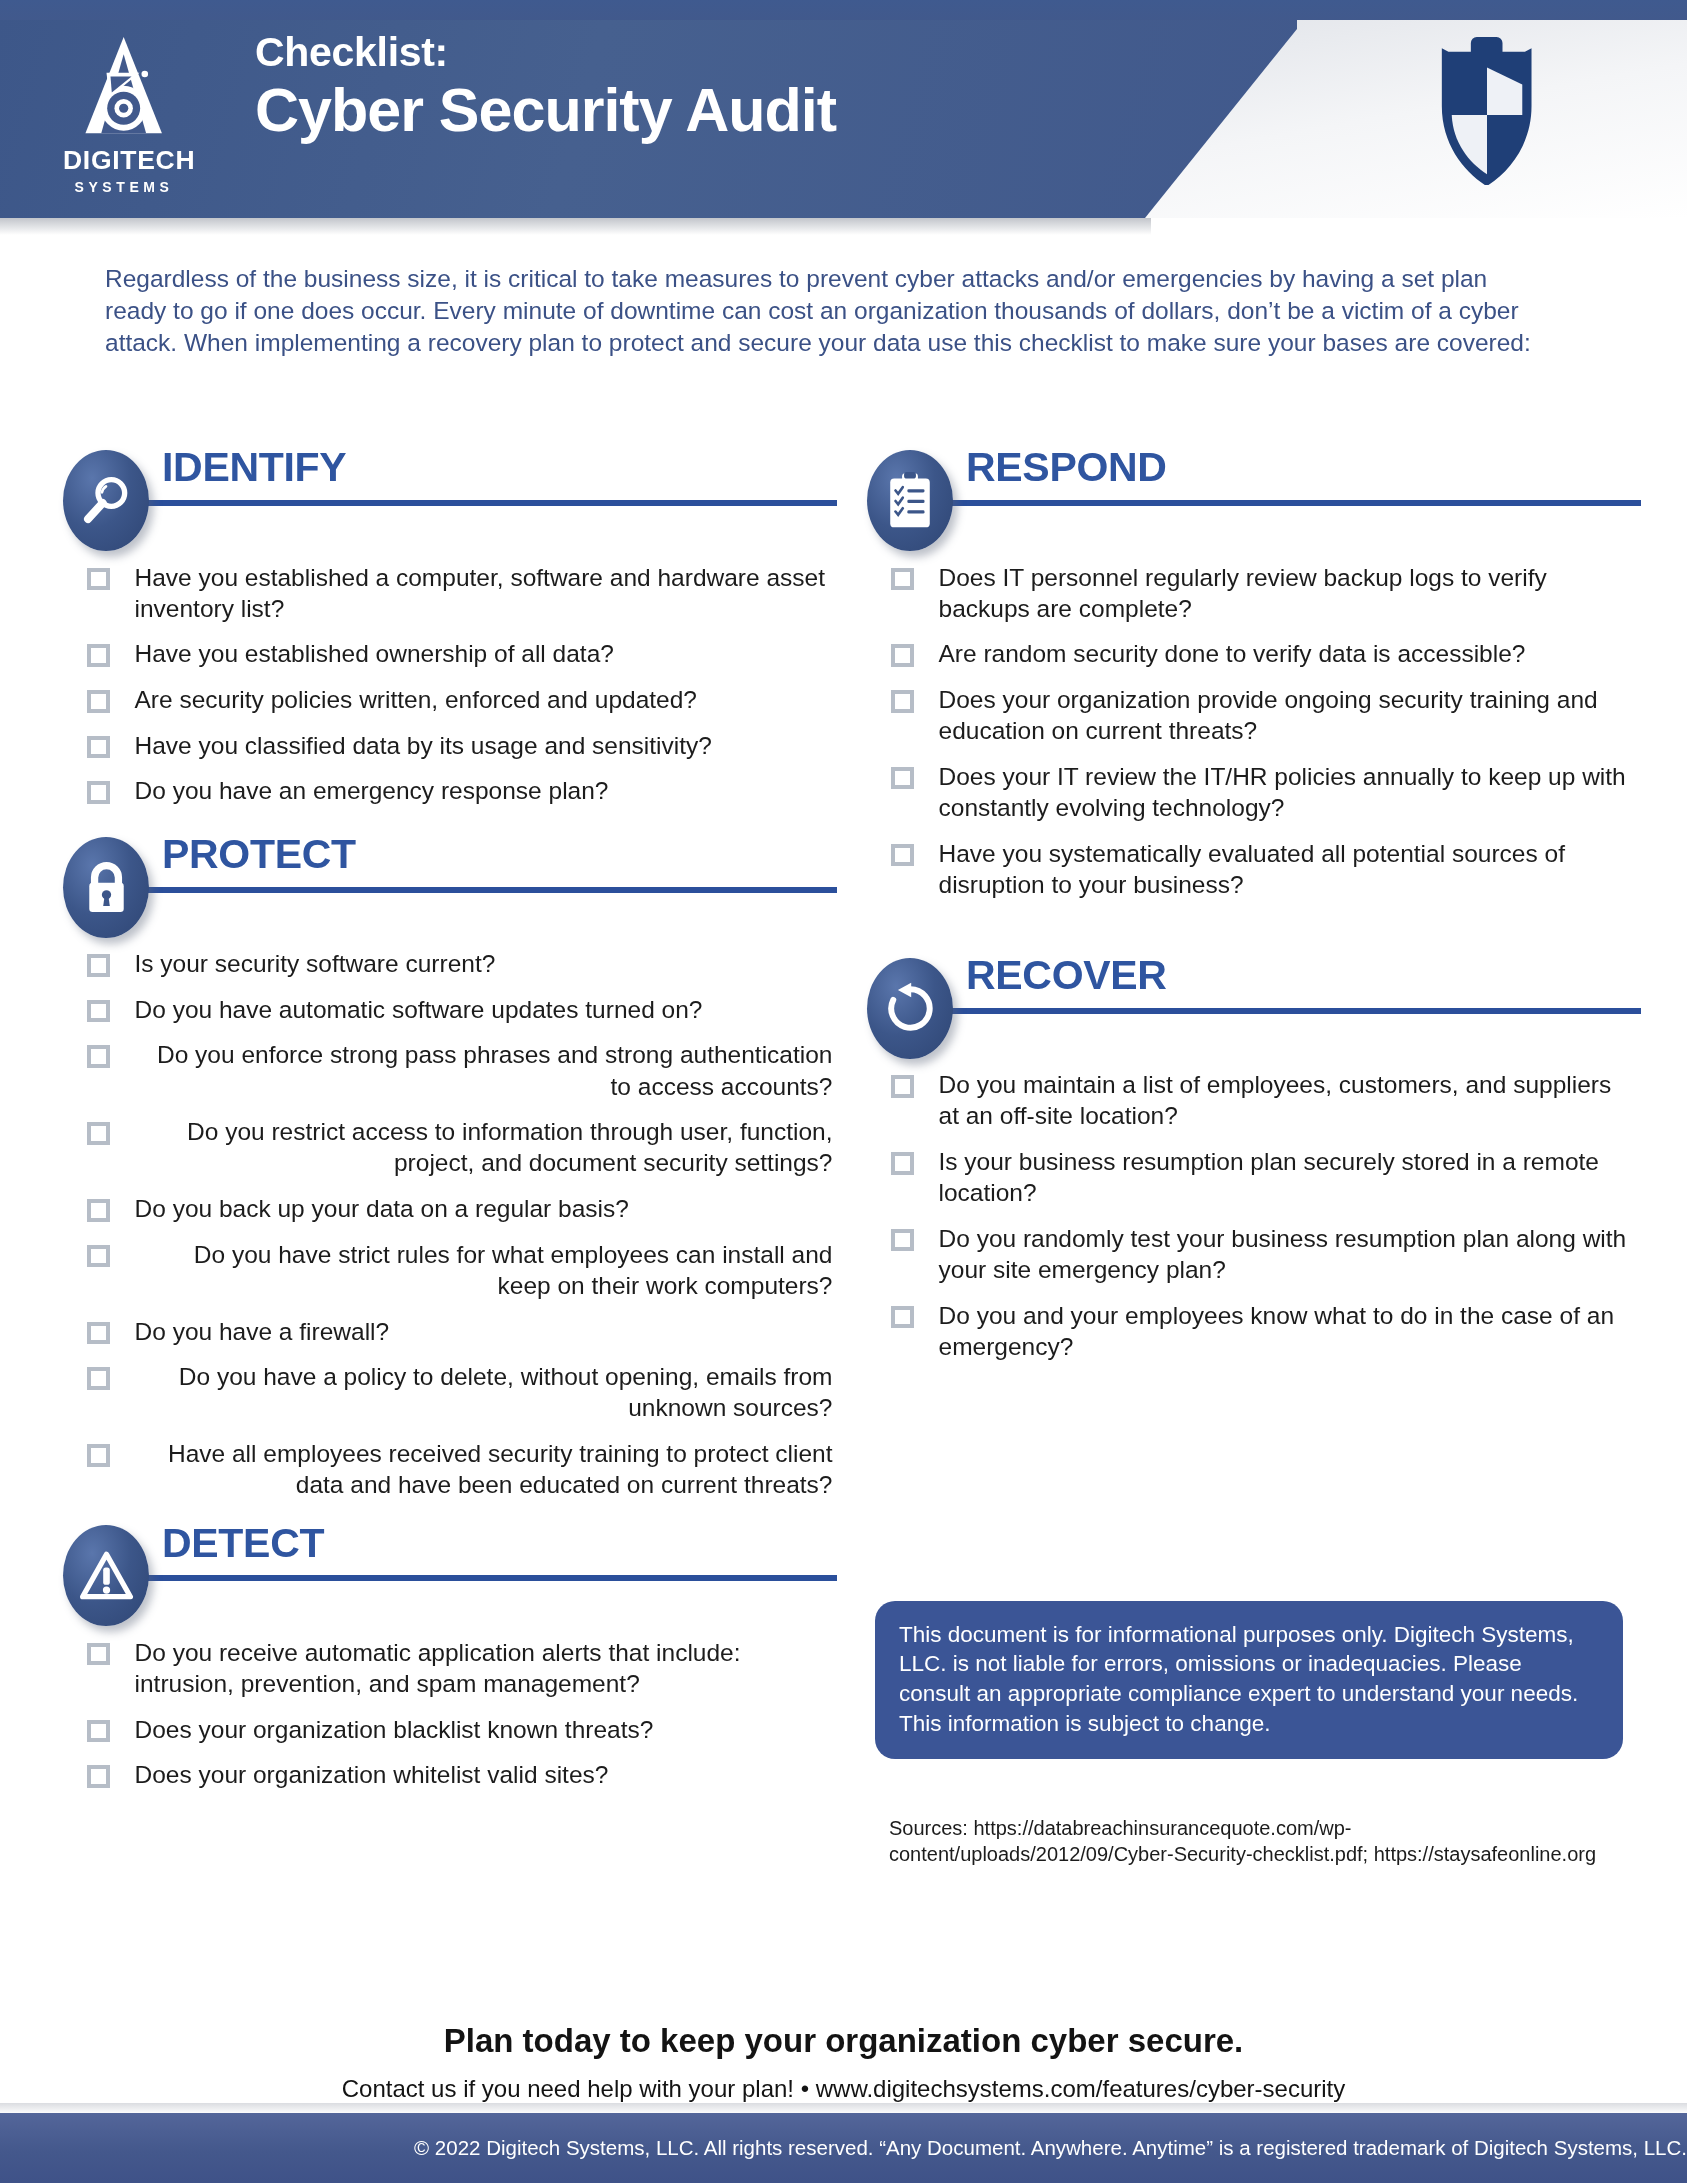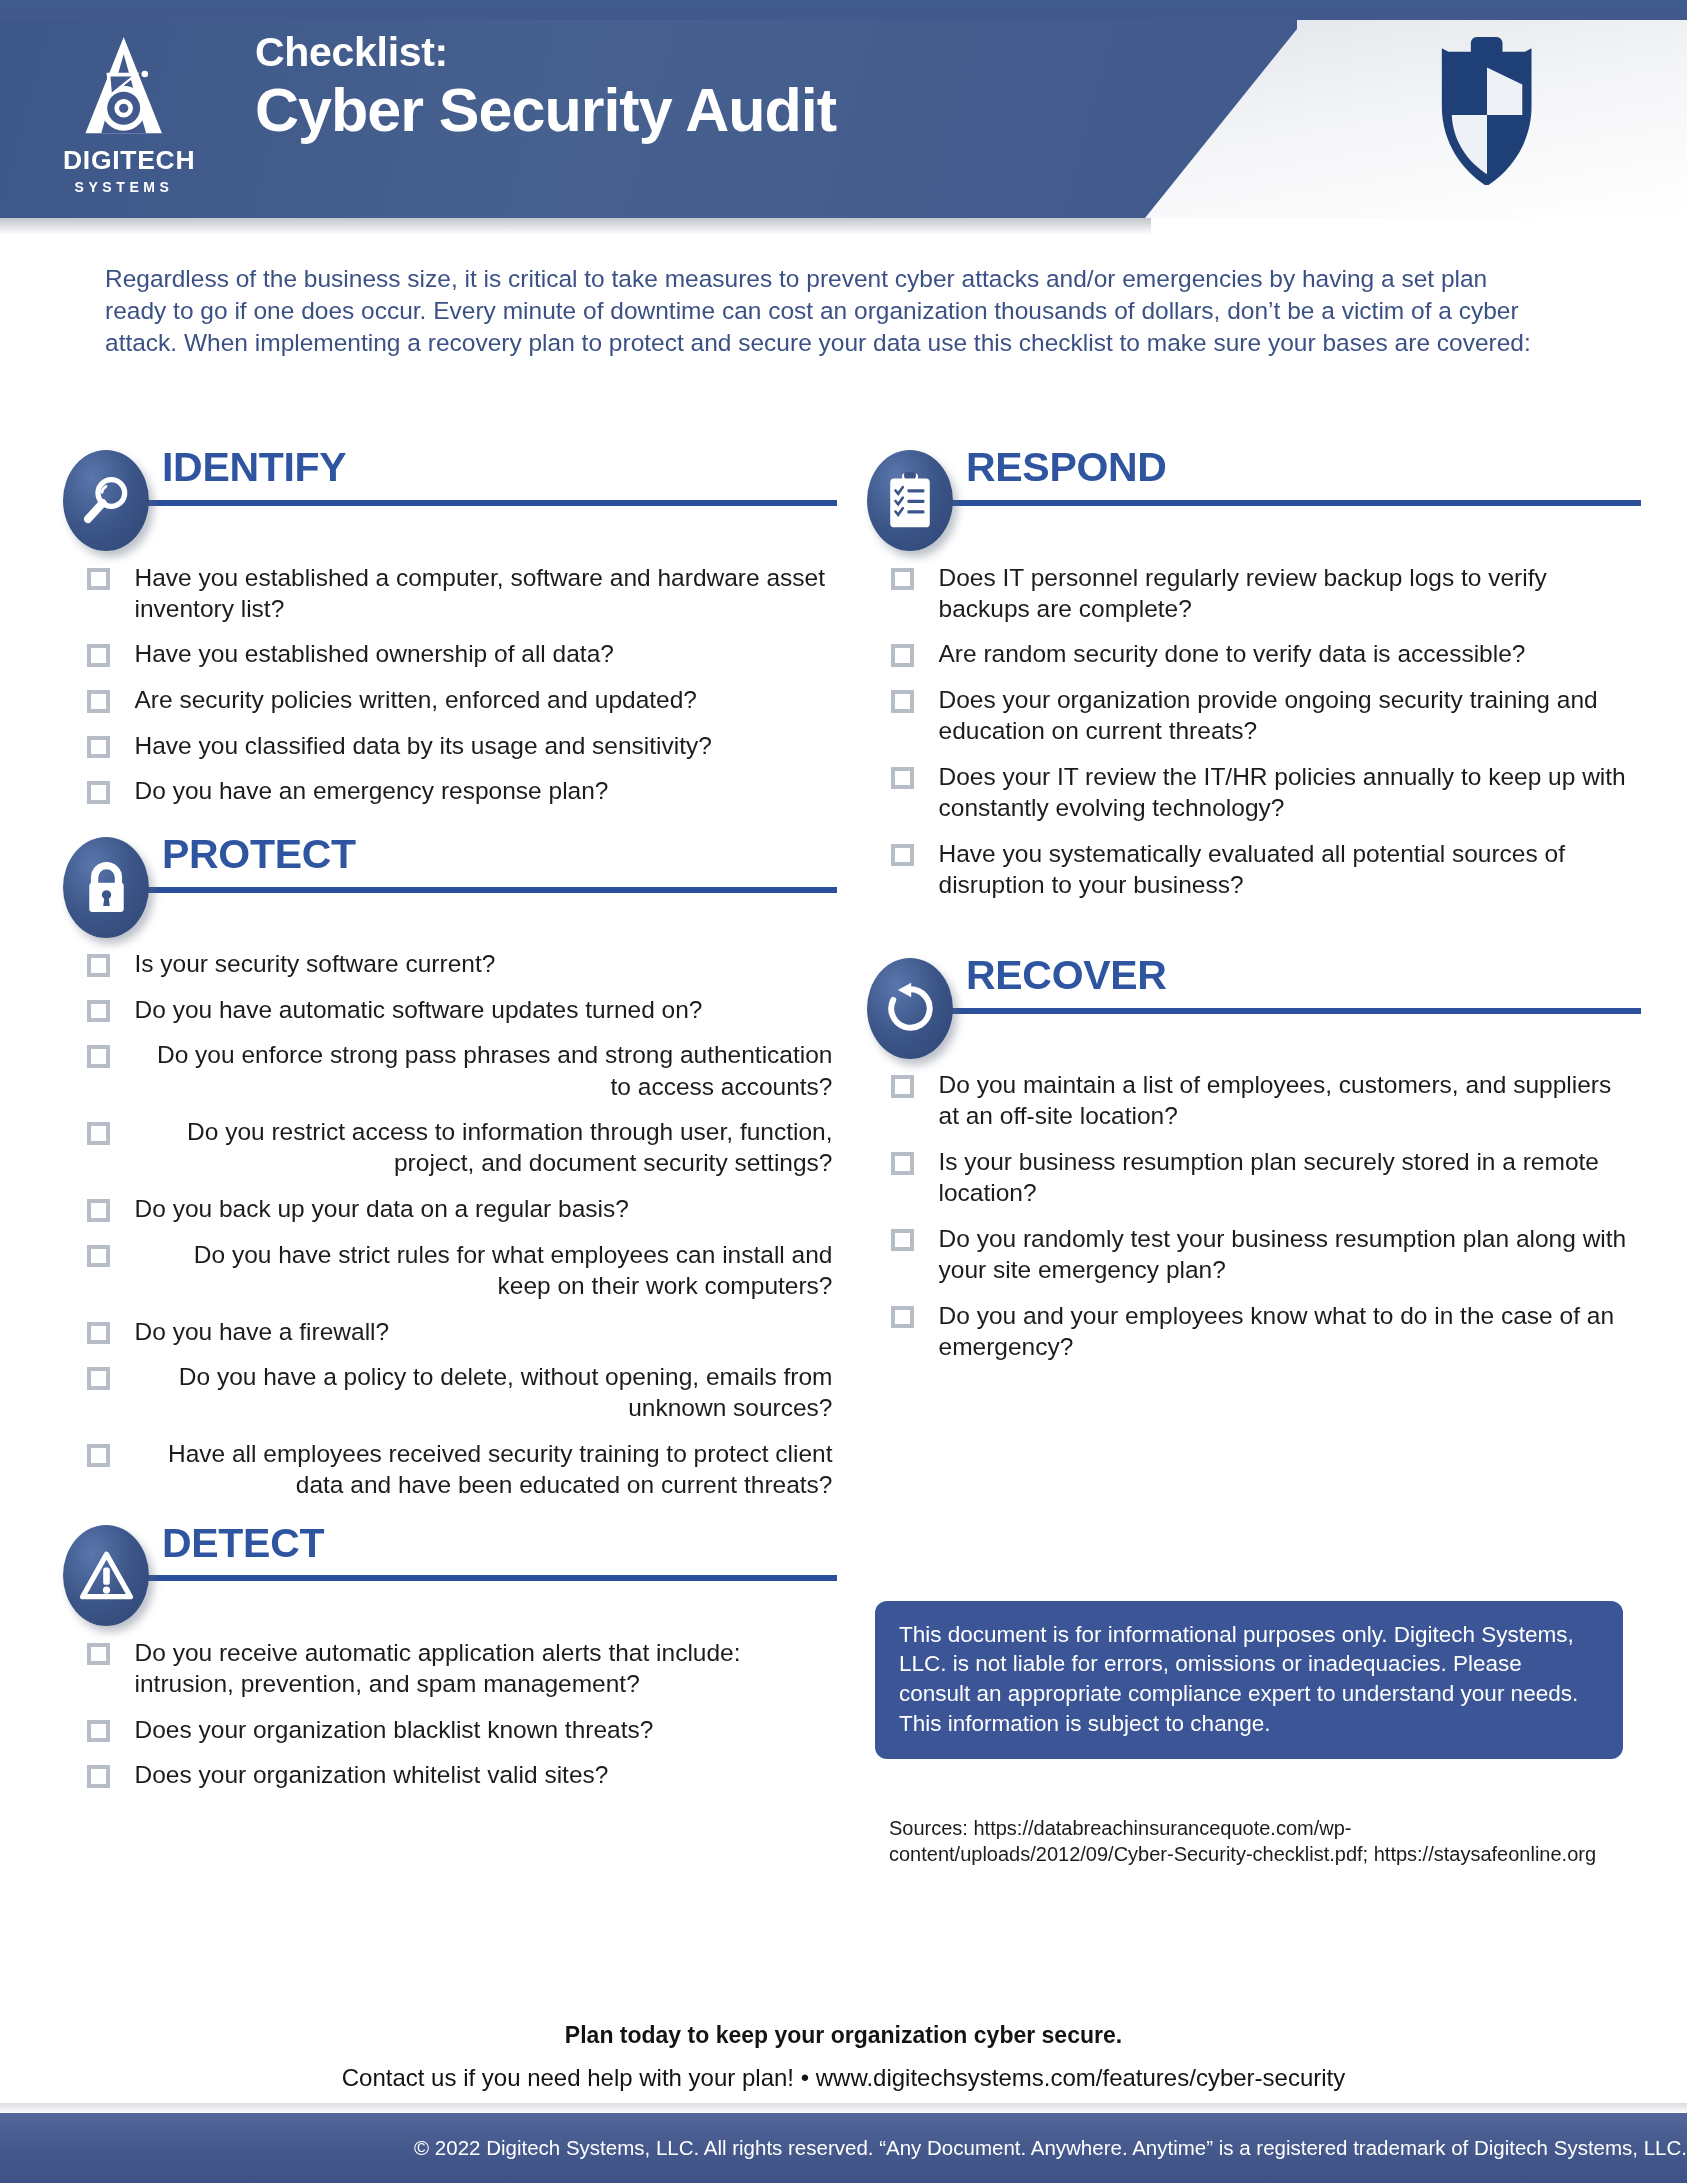--- a/index.html
+++ b/index.html
@@ -160,21 +160,21 @@
   #sec-detect  { margin-top: 25px; }
   #sec-recover { margin-top: 58px; }
 
   
   #disclaimer {
     position: absolute;
     left: 875px; top: 1601px;
     width: 748px;
     box-sizing: border-box;
     background: #3b5596;
-    border-radius: 12px;
+    border-radius: 20px;
     padding: 18.5px 24px 20px 24px;
     color: #ffffff;
     font-size: 22.5px;
     line-height: 1.33;
   }
   #sources {
     position: absolute;
     left: 889px; top: 1815px;
     width: 734px;
     color: #1c1c1c;
@@ -183,21 +183,21 @@
   }
 
   
   #cta {
     position: absolute;
     left: 0; top: 2022px;
     width: 1687px;
     text-align: center;
     color: #131313;
   }
-  #cta-line1 { font-size: 23px; font-weight: bold; }
+  #cta-line1 { font-size: 33px; font-weight: bold; }
   #cta-line2 { font-size: 24px; margin-top: 14.6px; }
 
   #footer-shadow {
     position: absolute;
     left: 0; top: 2103px;
     width: 1687px; height: 10.6px;
     background: linear-gradient(180deg, rgba(150,156,168,0.35) 0%, rgba(255,255,255,0) 100%);
   }
   #footer-bar {
     position: absolute;

